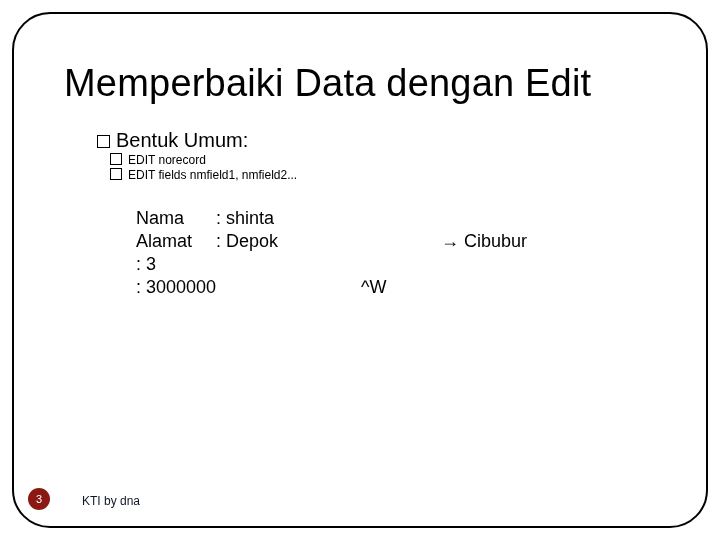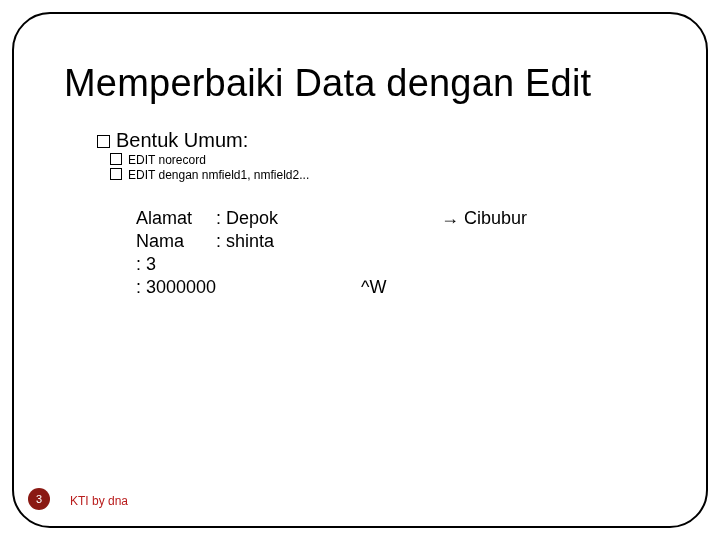--- a/index.html
+++ b/index.html
@@ -95,60 +95,60 @@
     height: 22px;
     border-radius: 50%;
     background: #8a1913;
     color: #fff;
     font-size: 11px;
     line-height: 22px;
     text-align: center;
   }
   .footer {
     position: absolute;
-    left: 70px;
+    left: 82px;
     bottom: 32px;
     font-size: 12px;
-    color: #b91c1c;
+    color: #0f172a;
     text-align: right;
   }
 </style>
 </head>
 <body>
 
 <div class="slide">
   <div class="frame"></div>
 
   <div class="title">Memperbaiki Data dengan Edit</div>
 
   <div class="body">
 
     <div class="lv1">
       <span class="box"></span><span>Bentuk Umum:</span>
     </div>
     <div class="lv2">
       <span class="box sm"></span><span>EDIT norecord</span>
     </div>
     <div class="lv2">
-      <span class="box sm"></span><span>EDIT dengan nmfield1, nmfield2...</span>
+      <span class="box sm"></span><span>EDIT fields nmfield1, nmfield2...</span>
     </div>
 
     <div class="gap"></div>
 
 
     <div class="tbl">
       <div class="row">
+        <div class="c1">Nama</div>
+        <div class="c2">: shinta</div>
+        <div class="c3"></div>
+      </div>
+      <div class="row">
         <div class="c1">Alamat</div>
         <div class="c2">: Depok</div>
         <div class="c3"><span class="arrow">→</span><span> Cibubur</span></div>
-      </div>
-      <div class="row">
-        <div class="c1">Nama</div>
-        <div class="c2">: shinta</div>
-        <div class="c3"></div>
       </div>
       <div class="row">
         <div class="c2">:        3</div>
         <div class="c3"></div>
       </div>
       <div class="row">
         <div class="c2">: 3000000</div>
         <div class="c3">^W</div>
       </div>
     </div>

